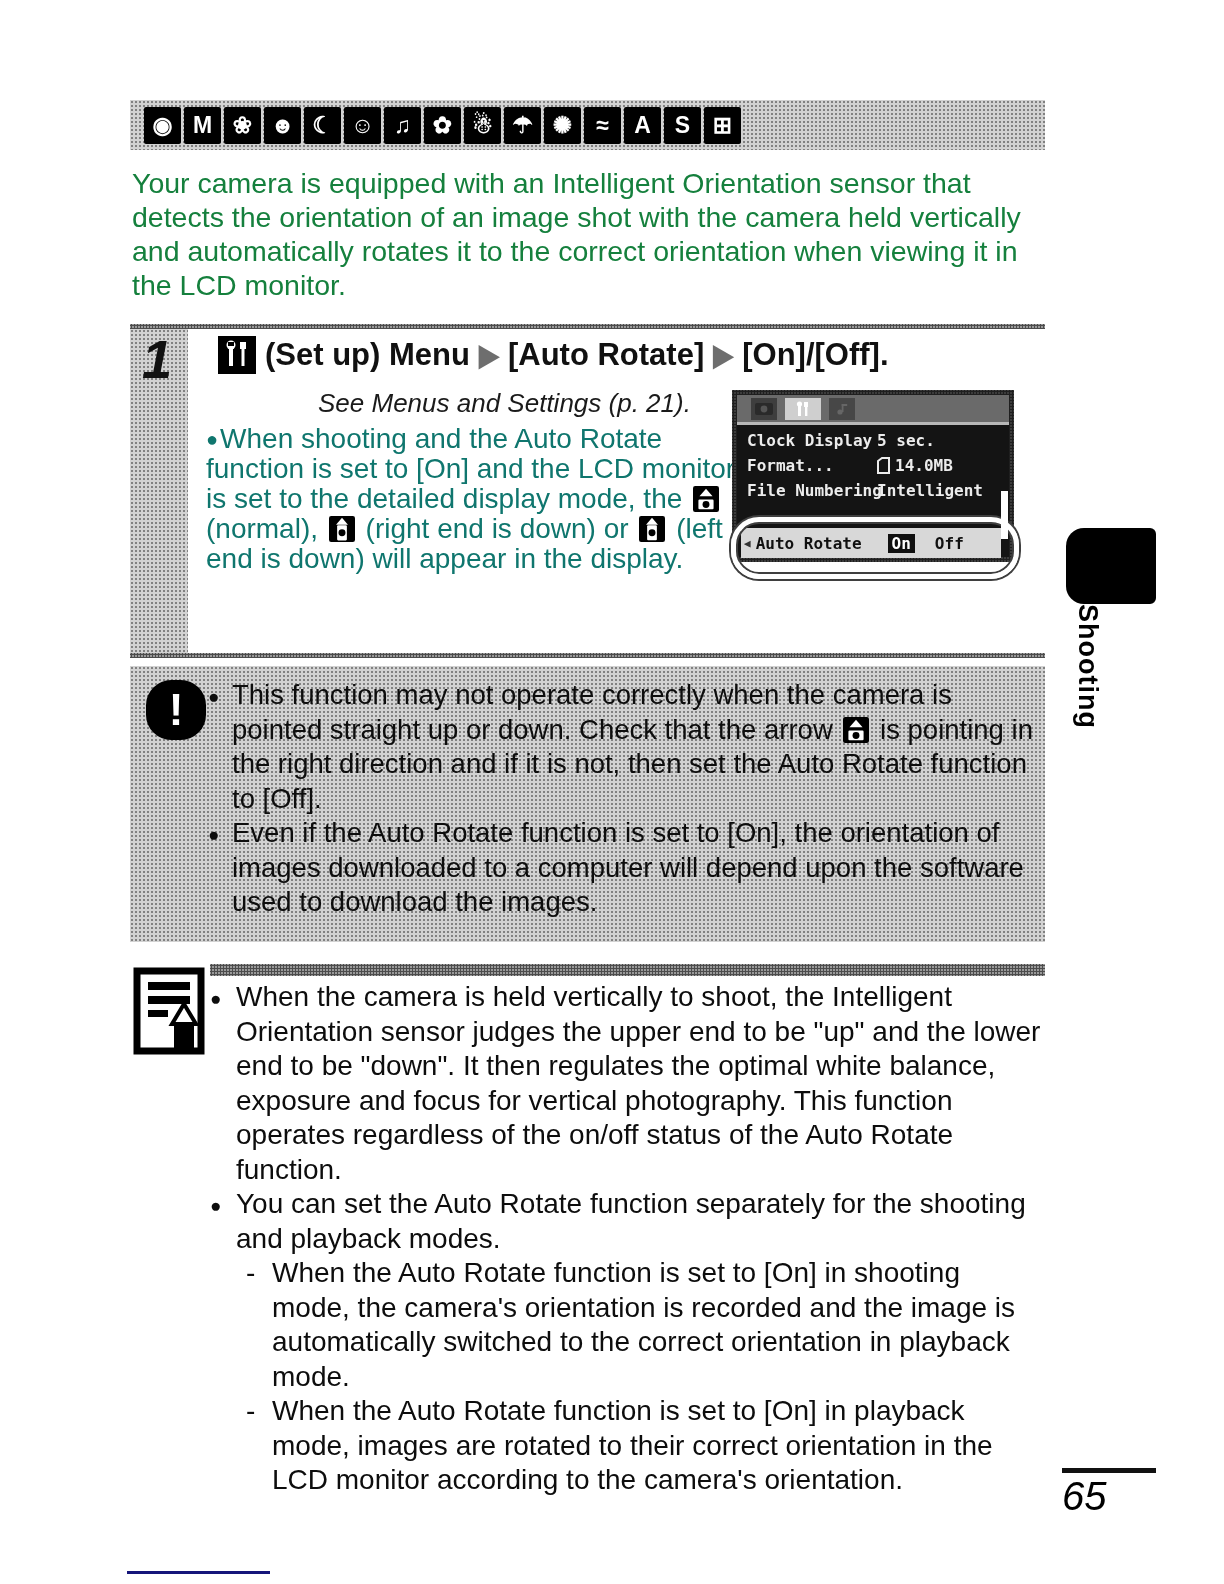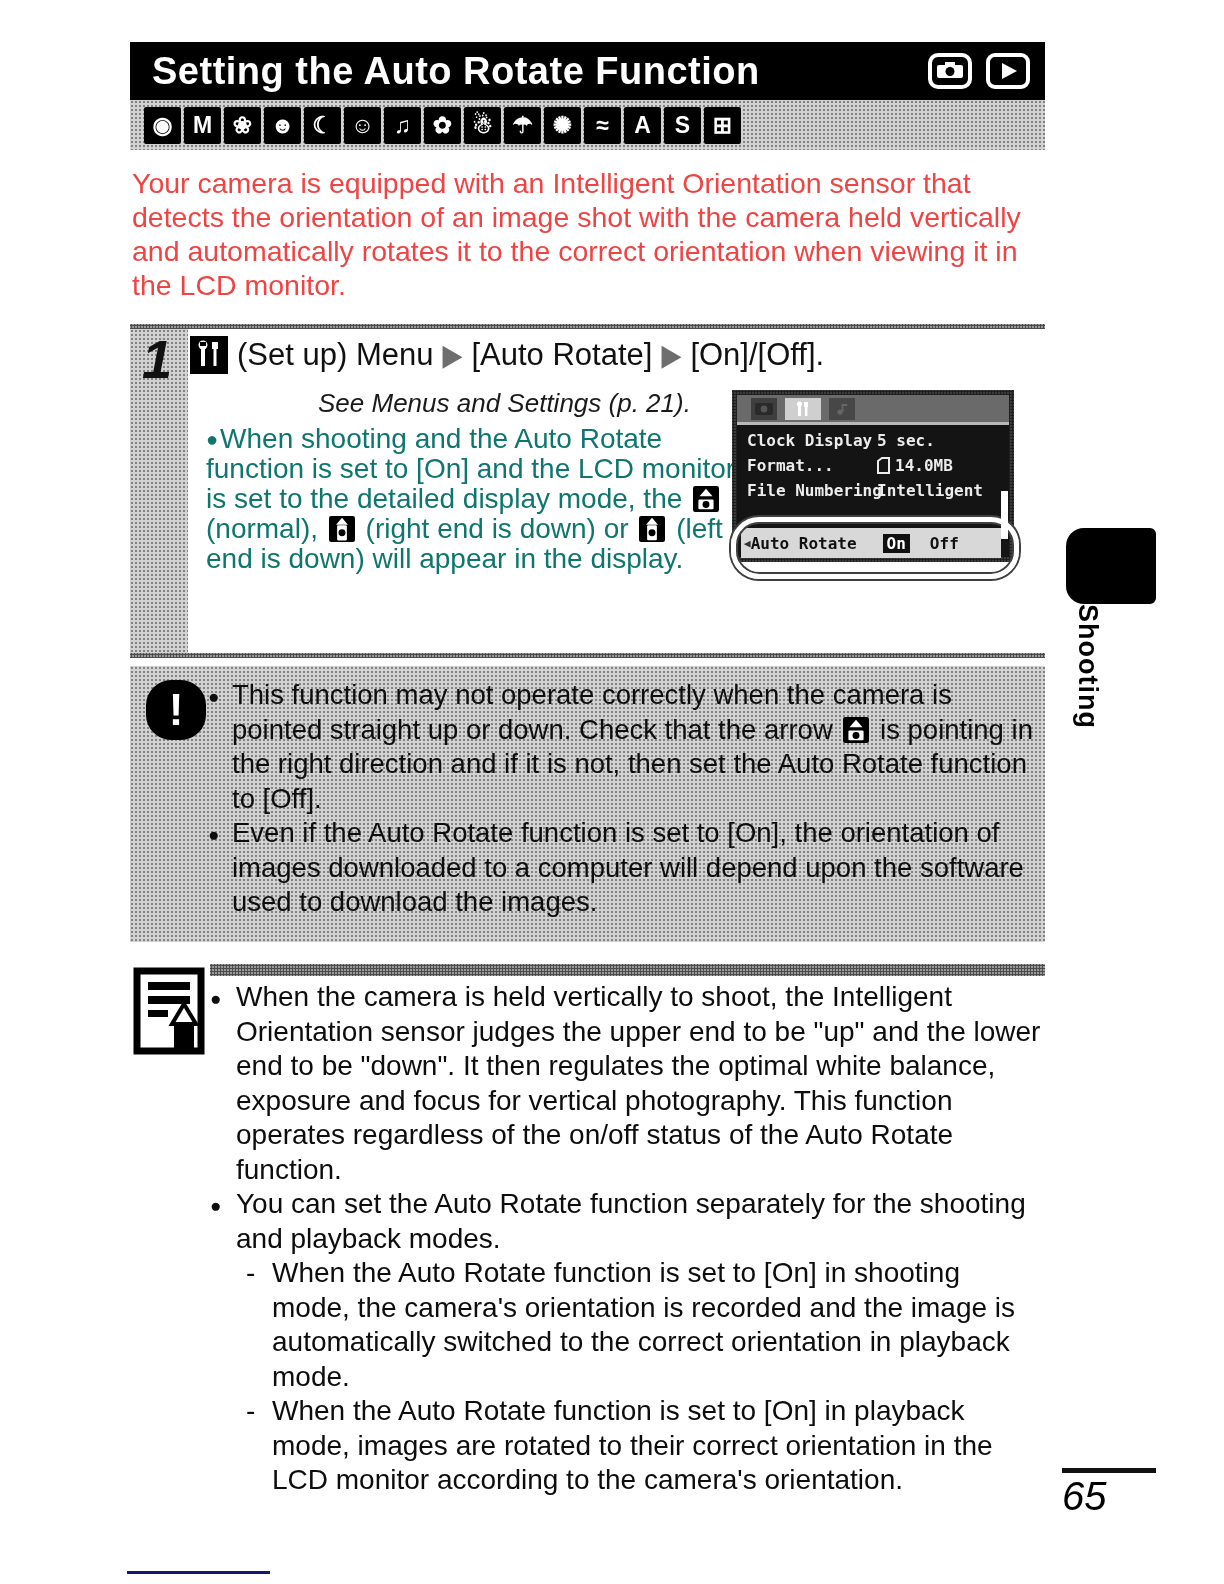--- a/index.html
+++ b/index.html
@@ -15,29 +15,29 @@
   .title-icons{margin-left:auto;display:flex;gap:12px;padding-right:14px;}
 
   
   .mode-bar{left:130px;top:100px;width:915px;height:50px;display:flex;align-items:center;}
   .mode-label{font-size:27px;font-weight:bold;color:#141414;padding-left:72px;white-space:nowrap;}
   .mode-icons{display:flex;gap:3px;margin-left:14px;}
   .mode-ic{width:37px;height:37px;background:#000;color:#fff;display:flex;align-items:center;justify-content:center;
            font-size:23px;font-weight:bold;border-radius:2px;flex:0 0 auto;}
 
   
-  .intro{left:132px;top:166px;width:912px;font-size:28.5px;line-height:34px;color:#ef4444;}
+  .intro{left:132px;top:166px;width:912px;font-size:28.5px;line-height:34px;color:#15803d;}
 
   
   .step-box{left:130px;top:324px;width:915px;height:334px;background:#fff;}
   .step-strip-top{left:0;top:0;width:100%;height:5px;}
   .step-strip-bottom{left:0;bottom:0;width:100%;height:5px;}
   .step-strip-left{left:0;top:5px;width:58px;height:324px;}
   .step-num{left:12px;top:4px;font-size:54px;font-weight:bold;font-style:italic;color:#111;}
-  .step-heading{left:60px;top:12px;display:flex;align-items:center;gap:9px;font-size:31px;font-weight:normal;white-space:nowrap;}
+  .step-heading{left:88px;top:12px;display:flex;align-items:center;gap:9px;font-size:31px;font-weight:bold;white-space:nowrap;}
   .step-arrow{color:#6e6e6e;font-size:26px;transform:scaleY(1.15);}
   .see-line{left:188px;top:64px;font-size:26px;font-style:italic;color:#1a1a1a;}
   .step-bullet{left:76px;top:100px;width:530px;font-size:28px;line-height:30px;color:#0f766e;}
   .bullet-dot{font-size:20px;vertical-align:2px;margin-right:2px;}
   .ornt-ic{display:inline-block;vertical-align:-4px;margin:0 3px;}
 
   
   .lcd{left:602px;top:66px;width:282px;height:172px;background-color:#3c3c3c;
        background-image:radial-gradient(#1f1f1f 1px, rgba(0,0,0,0) 1.1px);background-size:3px 3px;
        padding:5px;box-sizing:border-box;}
@@ -46,21 +46,21 @@
   .lcd-tab{position:absolute;top:3px;height:22px;display:flex;align-items:center;justify-content:center;}
   .lcd-rows{position:absolute;left:0;top:33px;width:100%;}
   .lcd-row{position:relative;height:25px;display:flex;align-items:center;
            font-family:"DejaVu Sans Mono",monospace;font-size:16px;font-weight:bold;color:#ececec;}
   .lcd-row .lbl{position:absolute;left:10px;white-space:nowrap;}
   .lcd-row .val{position:absolute;left:140px;white-space:nowrap;display:flex;align-items:center;gap:5px;}
   .lcd-row-dim{height:23px;}
   .lcd-row-hl{position:absolute;left:4px;right:8px;top:133px;height:30px;background:#d8d8d8;color:#101010;
               font-family:"DejaVu Sans Mono",monospace;font-size:16px;font-weight:bold;display:flex;align-items:center;z-index:2;}
   .lcd-row-hl .arr{font-size:11px;color:#333;margin-left:3px;}
-  .lcd-row-hl .lbl{}
+  .lcd-row-hl .lbl{margin-left:5px;}
   .lcd-row-hl .on{background:#101010;color:#fff;padding:0 4px;margin-left:26px;}
   .lcd-row-hl .off{margin-left:20px;}
   .lcd-ring{position:absolute;left:-6px;right:-10px;top:122px;height:52px;border:5px solid #fff;border-radius:28px;
             box-shadow:0 0 0 2px #3f3f3f, inset 0 0 0 2px #3f3f3f;z-index:3;pointer-events:none;}
   .lcd-scroll{position:absolute;right:1px;top:96px;width:7px;height:48px;background:#fff;z-index:4;}
 
   
   .warn-box{left:130px;top:666px;width:915px;height:276px;}
   .warn-icon{left:16px;top:14px;width:60px;height:60px;background:#000;border-radius:42%;
              display:flex;align-items:center;justify-content:center;color:#fff;font-size:44px;font-weight:bold;}
@@ -84,35 +84,20 @@
   
   .page-rule{left:1062px;top:1468px;width:94px;height:5px;background:#111;}
   .page-num{left:1062px;top:1474px;font-size:40px;font-weight:normal;font-style:italic;color:#000;}
   .blue-line{left:127px;top:1571px;width:143px;height:3px;background:#15157a;}
 </style>
 </head>
 <body>
 
 <div class="page">
 
-  <div class="abs title-bar">
-    <span class="title-text">Setting the Auto Rotate Function</span>
-    <span class="title-icons">
-      <svg width="46" height="38" viewBox="0 0 46 38">
-        <rect x="3" y="3" width="40" height="32" rx="8" fill="#000" stroke="#fff" stroke-width="4"></rect>
-        <rect x="18" y="10" width="10" height="5" fill="#fff"></rect>
-        <rect x="10" y="13" width="26" height="13" rx="2" fill="#fff"></rect>
-        <circle cx="23" cy="19.5" r="4.5" fill="#000"></circle>
-      </svg>
-      <svg width="46" height="38" viewBox="0 0 46 38">
-        <rect x="3" y="3" width="40" height="32" rx="7" fill="#000" stroke="#fff" stroke-width="4"></rect>
-        <polygon points="17,11 32,19 17,27" fill="#fff"></polygon>
-      </svg>
-    </span>
-  </div>
 
   <div class="abs mode-bar stipple">
     <span class="mode-icons">
       <span class="mode-ic">◉</span>
       <span class="mode-ic">M</span>
       <span class="mode-ic">❀</span>
       <span class="mode-ic">☻</span>
       <span class="mode-ic">☾</span>
       <span class="mode-ic">☺</span>
       <span class="mode-ic">♫</span>

